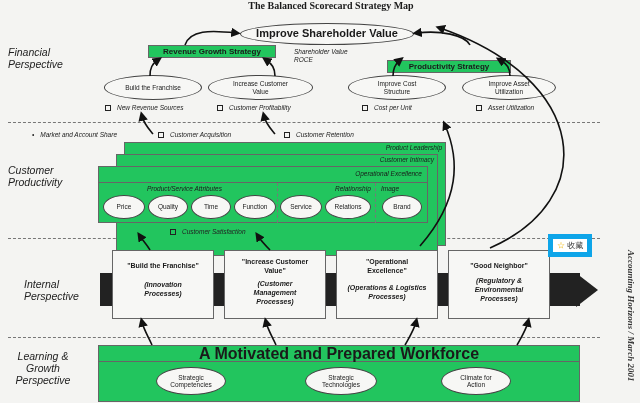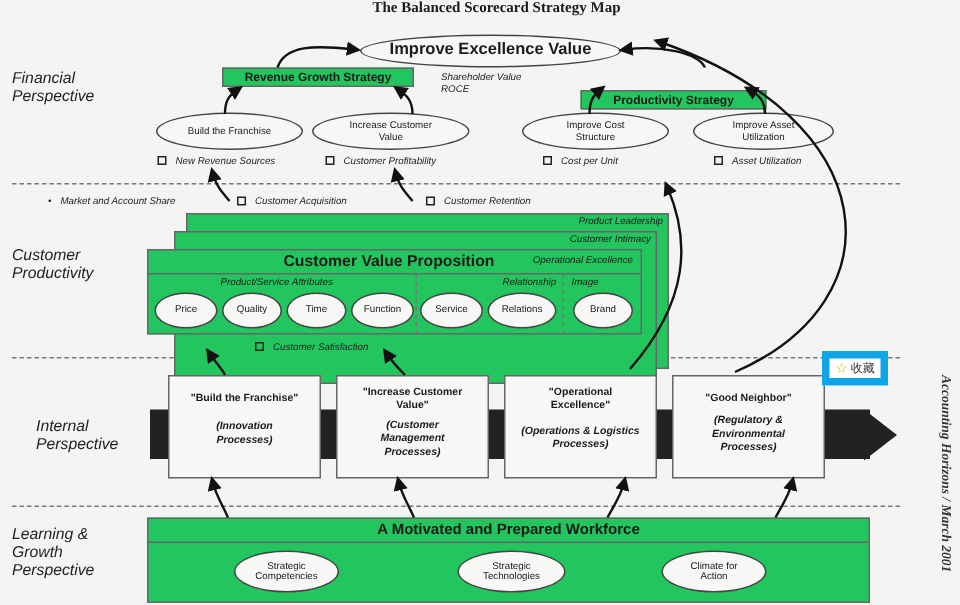--- a/index.html
+++ b/index.html
@@ -27,27 +27,27 @@
   .fav { background:#fff; border:5px solid #0ea5e9; font-size:8px; padding:1px 4px; color:#333; }
 </style>
 </head>
 <body>
 
 <div class="abs title">The Balanced Scorecard Strategy Map</div>
 
 <div class="abs persp" style="left:8px;top:46px;width:70px;">Financial Perspective</div>
 <div class="abs persp" style="left:8px;top:164px;width:70px;">Customer Productivity</div>
 <div class="abs persp" style="left:8px;top:278px;width:70px;margin-left:16px;">Internal Perspective</div>
-<div class="abs persp" style="left:8px;top:350px;width:70px;">Learning &amp; Growth Perspective</div>
+<div class="abs persp" style="left:8px;top:350px;width:70px;text-align:center;">Learning &amp; Growth Perspective</div>
 
 <div class="abs dash" style="left:8px;top:122px;width:592px;"></div>
 <div class="abs dash" style="left:8px;top:238px;width:592px;"></div>
 <div class="abs dash" style="left:8px;top:337px;width:592px;"></div>
 
-<div class="abs oval bold" style="left:240px;top:23px;width:174px;height:22px;font-size:11px;">Improve Excellence Value</div>
+<div class="abs oval bold" style="left:240px;top:23px;width:174px;height:22px;font-size:11px;">Improve Shareholder Value</div>
 <div class="abs box bold" style="left:148px;top:45px;width:128px;height:13px;font-size:8px;text-align:center;line-height:11px;">Revenue Growth Strategy</div>
 <div class="abs box bold" style="left:387px;top:60px;width:124px;height:13px;font-size:8px;text-align:center;line-height:11px;">Productivity Strategy</div>
 <div class="abs small-it" style="left:294px;top:48px;line-height:8px;">
   <div>Shareholder Value</div>
   <div>ROCE</div>
 </div>
 
 <div class="abs oval" style="left:104px;top:75px;width:98px;height:25px;">Build the Franchise</div>
 <div class="abs oval" style="left:208px;top:75px;width:105px;height:25px;padding:0 20px;">Increase Customer Value</div>
 <div class="abs oval" style="left:348px;top:75px;width:98px;height:25px;padding:0 25px;">Improve Cost Structure</div>
@@ -63,21 +63,20 @@
 <div class="abs measure" style="left:284px;top:131px;"><span class="sq"></span><span>Customer Retention</span></div>
 
 <div class="abs box" style="left:124px;top:142px;width:322px;height:104px;">
   <div class="small-it" style="text-align:right;padding-right:3px;line-height:10px;">Product Leadership</div>
 </div>
 <div class="abs box" style="left:116px;top:154px;width:322px;height:102px;">
   <div class="small-it" style="text-align:right;padding-right:3px;line-height:10px;">Customer Intimacy</div>
 </div>
 <div class="abs box" style="left:98px;top:166px;width:330px;height:57px;">
   <div style="height:15px;border-bottom:1px solid #666;position:relative;">
-    <span class="bold" style="position:absolute;left:90px;top:1px;font-size:10.5px;">Customer Value Proposition</span>
     <span class="small-it" style="position:absolute;right:5px;top:3px;">Operational Excellence</span>
   </div>
   <div class="small-it" style="position:absolute;left:48px;top:18px;">Product/Service Attributes</div>
   <div class="small-it" style="position:absolute;left:236px;top:18px;">Relationship</div>
   <div class="small-it" style="position:absolute;left:282px;top:18px;">Image</div>
   <div style="position:absolute;left:178px;top:16px;height:40px;border-left:1px dashed #777;"></div>
   <div style="position:absolute;left:276px;top:16px;height:40px;border-left:1px dashed #777;"></div>
   <div class="oval" style="position:absolute;left:4px;top:28px;width:42px;height:24px;">Price</div>
   <div class="oval" style="position:absolute;left:49px;top:28px;width:40px;height:24px;">Quality</div>
   <div class="oval" style="position:absolute;left:92px;top:28px;width:40px;height:24px;">Time</div>
@@ -103,21 +102,21 @@
 <div class="abs proc" style="left:336px;top:250px;width:102px;height:69px;">
   <div class="h" style="padding:0 14px;margin-top:6px;">"Operational Excellence"</div>
   <div class="s" style="padding:0 2px;margin-top:8px;">(Operations &amp; Logistics Processes)</div>
 </div>
 <div class="abs proc" style="left:448px;top:250px;width:102px;height:69px;">
   <div class="h">"Good Neighbor"</div>
   <div class="s" style="padding:0 14px;margin-top:6px;">(Regulatory &amp; Environmental Processes)</div>
 </div>
 
 <div class="abs box" style="left:98px;top:345px;width:482px;height:57px;">
-  <div class="bold" style="height:15px;border-bottom:1px solid #666;text-align:center;font-size:10px;line-height:15px;">A Motivated and Prepared Workforce</div>
+  <div class="bold" style="height:15px;border-bottom:1px solid #666;text-align:center;font-size:16px;line-height:15px;">A Motivated and Prepared Workforce</div>
   <div class="oval" style="position:absolute;left:57px;top:21px;width:70px;height:28px;">Strategic Competencies</div>
   <div class="oval" style="position:absolute;left:206px;top:21px;width:72px;height:28px;padding:0 12px;">Strategic Technologies</div>
   <div class="oval" style="position:absolute;left:342px;top:21px;width:70px;height:28px;padding:0 18px;">Climate for Action</div>
 </div>
 
 <svg class="arrows" width="640" height="403">
   <defs>
     <marker id="ah" markerWidth="6" markerHeight="6" refX="3" refY="3" orient="auto">
       <path d="M0,0 L6,3 L0,6 z" fill="#111"></path>
     </marker>

